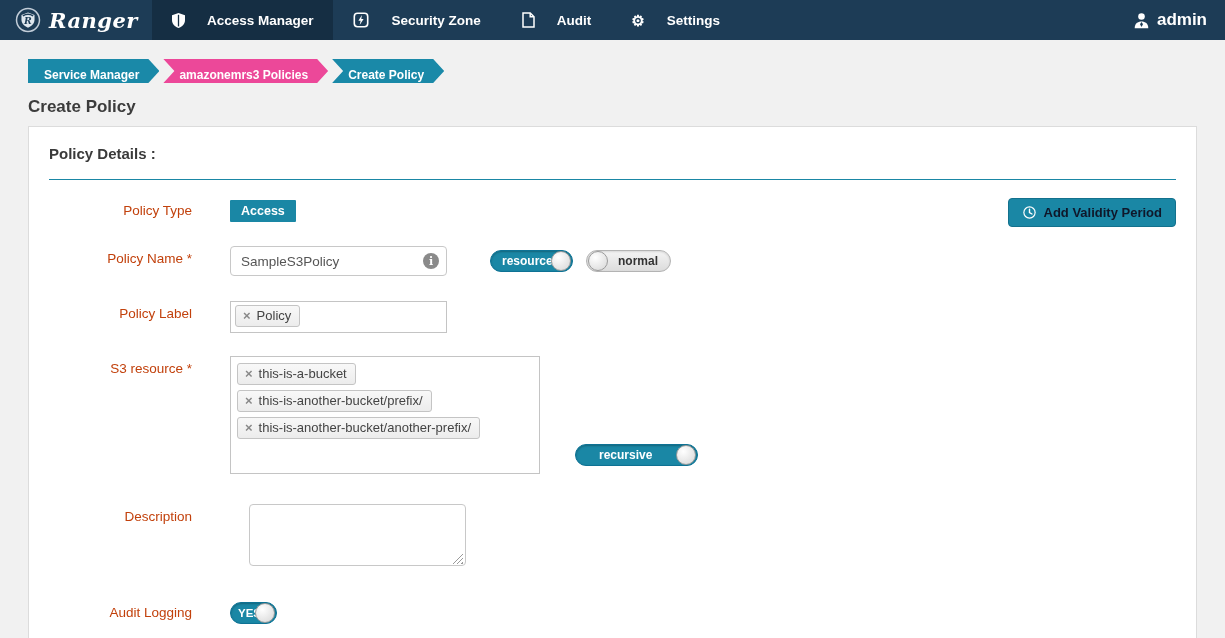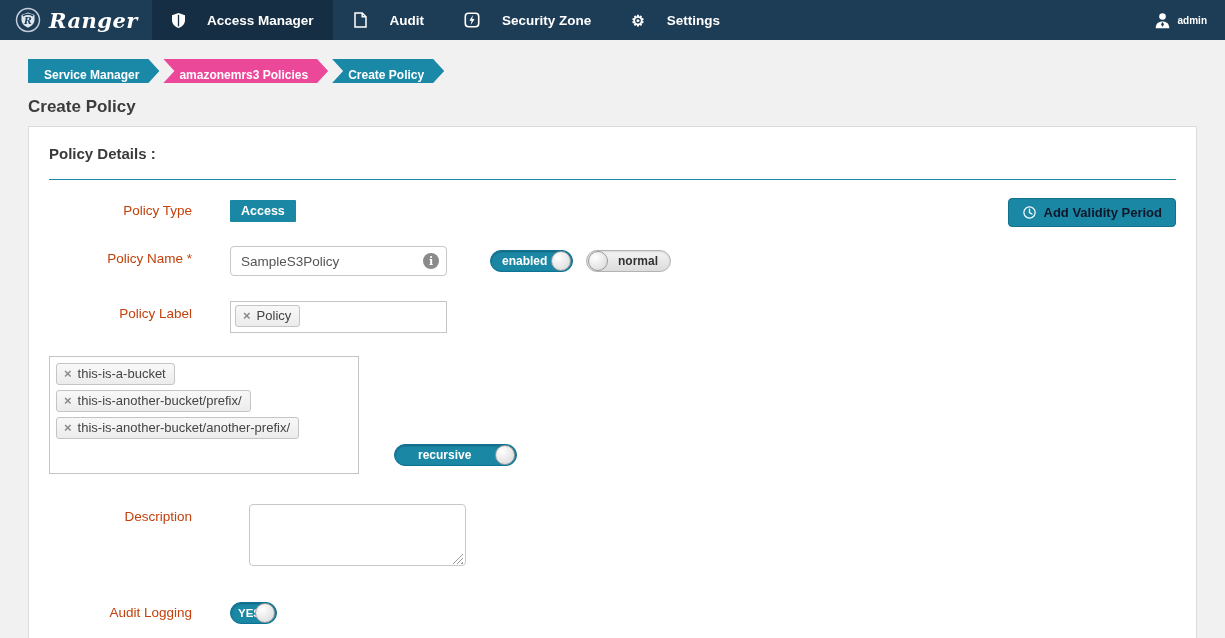--- a/index.html
+++ b/index.html
@@ -16,21 +16,21 @@
     display:flex; align-items:stretch; padding:0 18px 0 14px;
   }
   .brand { display:flex; align-items:center; gap:7px; padding-right:14px; cursor:pointer; }
   .brand-text { font-family:"DejaVu Serif", serif; font-style:italic; font-weight:bold; color:#fff; font-size:21px; letter-spacing:.5px; }
   .nav-item {
     display:flex; align-items:center; gap:22px; padding:0 20px;
     color:#fff; font-size:13.5px; font-weight:bold; cursor:pointer; white-space:nowrap;
   }
   .nav-item.active { background:#152e43; }
   .gear-glyph { font-size:15px; line-height:1; }
-  .nav-user { margin-left:auto; display:flex; align-items:center; gap:7px; color:#fff; font-size:10px; font-weight:bold; cursor:pointer; }
+  .nav-user { margin-left:auto; display:flex; align-items:center; gap:7px; color:#fff; font-size:17px; font-weight:bold; cursor:pointer; }
 
   
   .content { padding:0 28px; }
 
   
   .breadcrumb { display:flex; margin-top:19px; }
   .crumb {
     height:24px; line-height:24px; padding:4px 20px 0 16px;
     color:#fff; font-size:12px; font-weight:bold; cursor:pointer;
     clip-path: polygon(0 0, calc(100% - 11px) 0, 100% 50%, calc(100% - 11px) 100%, 0 100%, 11px 50%);
@@ -153,36 +153,36 @@
       <svg width="13" height="15" viewBox="0 0 13 15">
         <path d="M6.5 0 L13 2.2 V7 C13 11.2 10.2 13.8 6.5 15 C2.8 13.8 0 11.2 0 7 V2.2 Z" fill="#fff"></path>
         <path d="M6.5 1.8 V13.4" stroke="#152e43" stroke-width="1.3"></path>
       </svg>
     </span>
     <span>Access Manager</span>
   </div>
 
   <div class="nav-item">
     <span style="display:flex;">
+      <svg width="16" height="16" viewBox="0 0 16 16">
+        <rect x="1.3" y="1.3" width="13.4" height="13.4" rx="3.2" fill="none" stroke="#fff" stroke-width="1.6"></rect>
+        <polygon points="8.9,3 5.4,8.7 7.6,8.7 6.7,13 10.6,6.9 8.3,6.9" fill="#fff"></polygon>
+      </svg>
+    </span>
+    <span>Security Zone</span>
+  </div>
+
+  <div class="nav-item">
+    <span style="display:flex;">
       <svg width="14" height="16" viewBox="0 0 14 16">
         <path d="M2 1 h7.2 l3.8 3.8 V15 H2 Z" fill="none" stroke="#fff" stroke-width="1.5"></path>
         <path d="M9.2 1 v3.8 h3.8" fill="none" stroke="#fff" stroke-width="1.5"></path>
       </svg>
     </span>
     <span>Audit</span>
-  </div>
-
-  <div class="nav-item">
-    <span style="display:flex;">
-      <svg width="16" height="16" viewBox="0 0 16 16">
-        <rect x="1.3" y="1.3" width="13.4" height="13.4" rx="3.2" fill="none" stroke="#fff" stroke-width="1.6"></rect>
-        <polygon points="8.9,3 5.4,8.7 7.6,8.7 6.7,13 10.6,6.9 8.3,6.9" fill="#fff"></polygon>
-      </svg>
-    </span>
-    <span>Security Zone</span>
   </div>
 
   <div class="nav-item">
     <span class="gear-glyph">⚙</span>
     <span>Settings</span>
   </div>
 
   <div class="nav-user">
     <span style="display:flex;">
       <svg width="17" height="17" viewBox="0 0 16 16">
@@ -223,40 +223,41 @@
       </div>
     </div>
 
     <div class="row row-name">
       <div class="flabel">Policy Name *</div>
       <div class="input-wrap">
         <input class="txt-input" type="text" value="SampleS3Policy" style="">
         <div class="info-icon">i</div>
       </div>
       <div class="toggle on tgl-enabled">
-        <span>enabled</span>
+        <span>resource</span>
         <span class="knob"></span>
       </div>
       <div class="toggle off tgl-normal">
         <span>normal</span>
         <span class="knob"></span>
       </div>
     </div>
 
     <div class="row row-label">
       <div class="flabel">Policy Label</div>
       <div class="tagbox single">
         <span class="tag">
           <span class="tag-x">×</span>
           <span>Policy</span>
         </span>
       </div>
     </div>
 
     <div class="row row-s3">
+      <div class="flabel">S3 resource *</div>
       <div class="s3-wrap">
         <div class="tagbox multi">
           <span class="tag">
             <span class="tag-x">×</span>
             <span>this-is-a-bucket</span>
           </span>
           <span class="tag">
             <span class="tag-x">×</span>
             <span>this-is-another-bucket/prefix/</span>
           </span>

